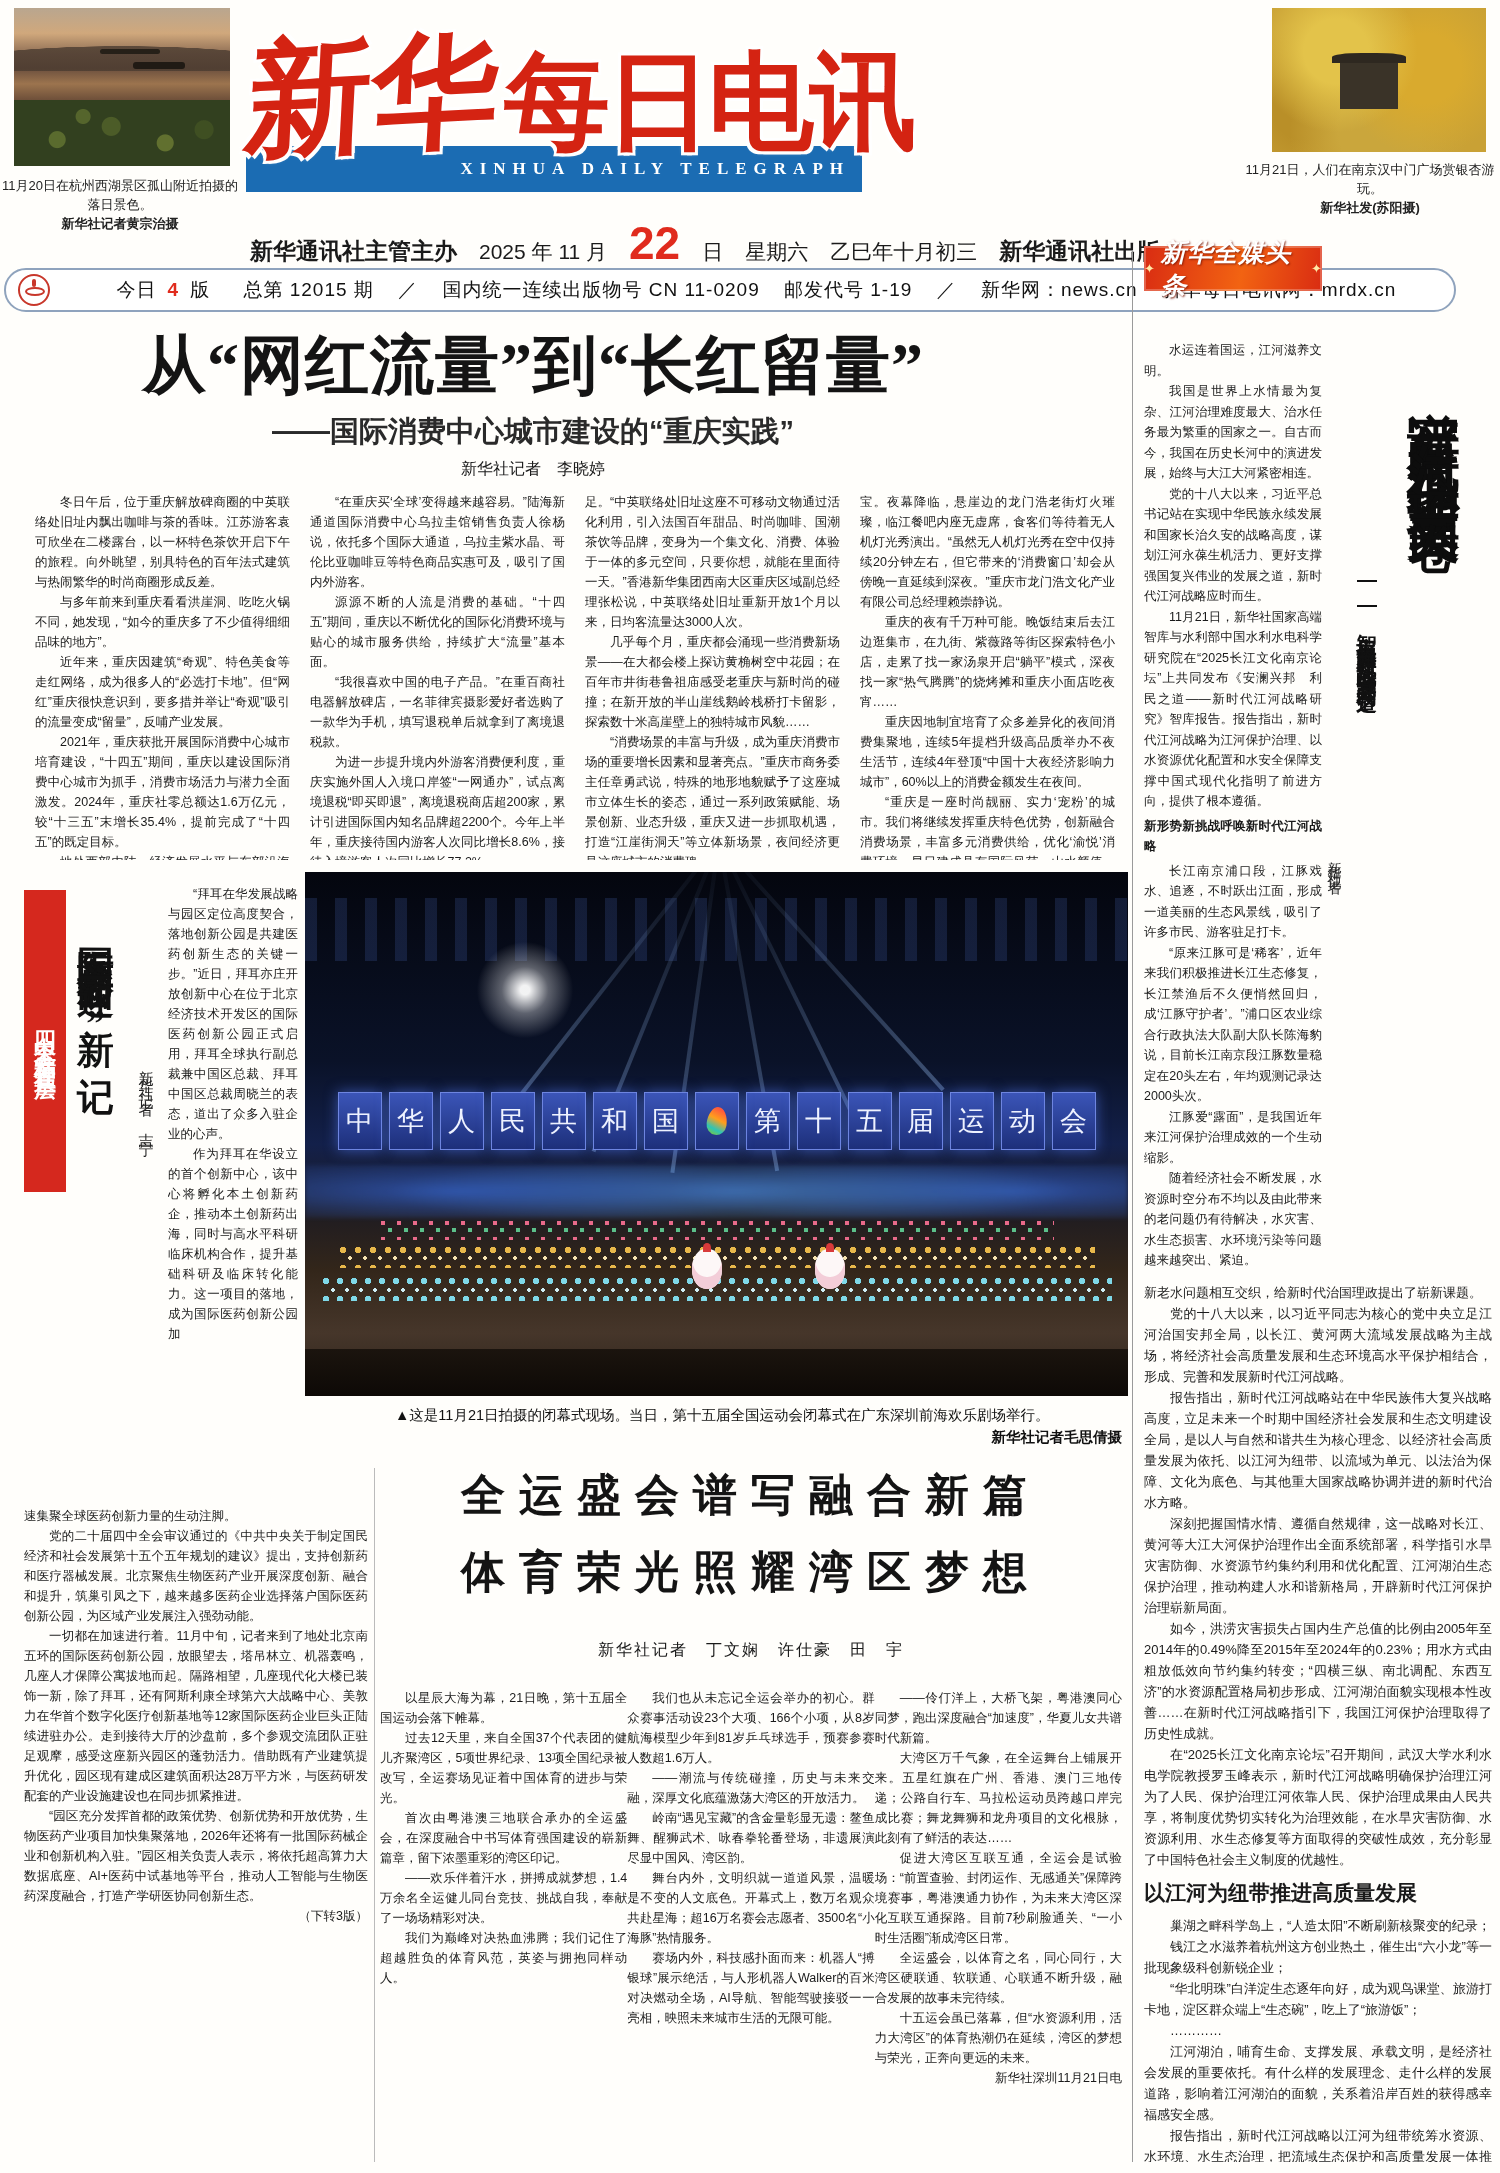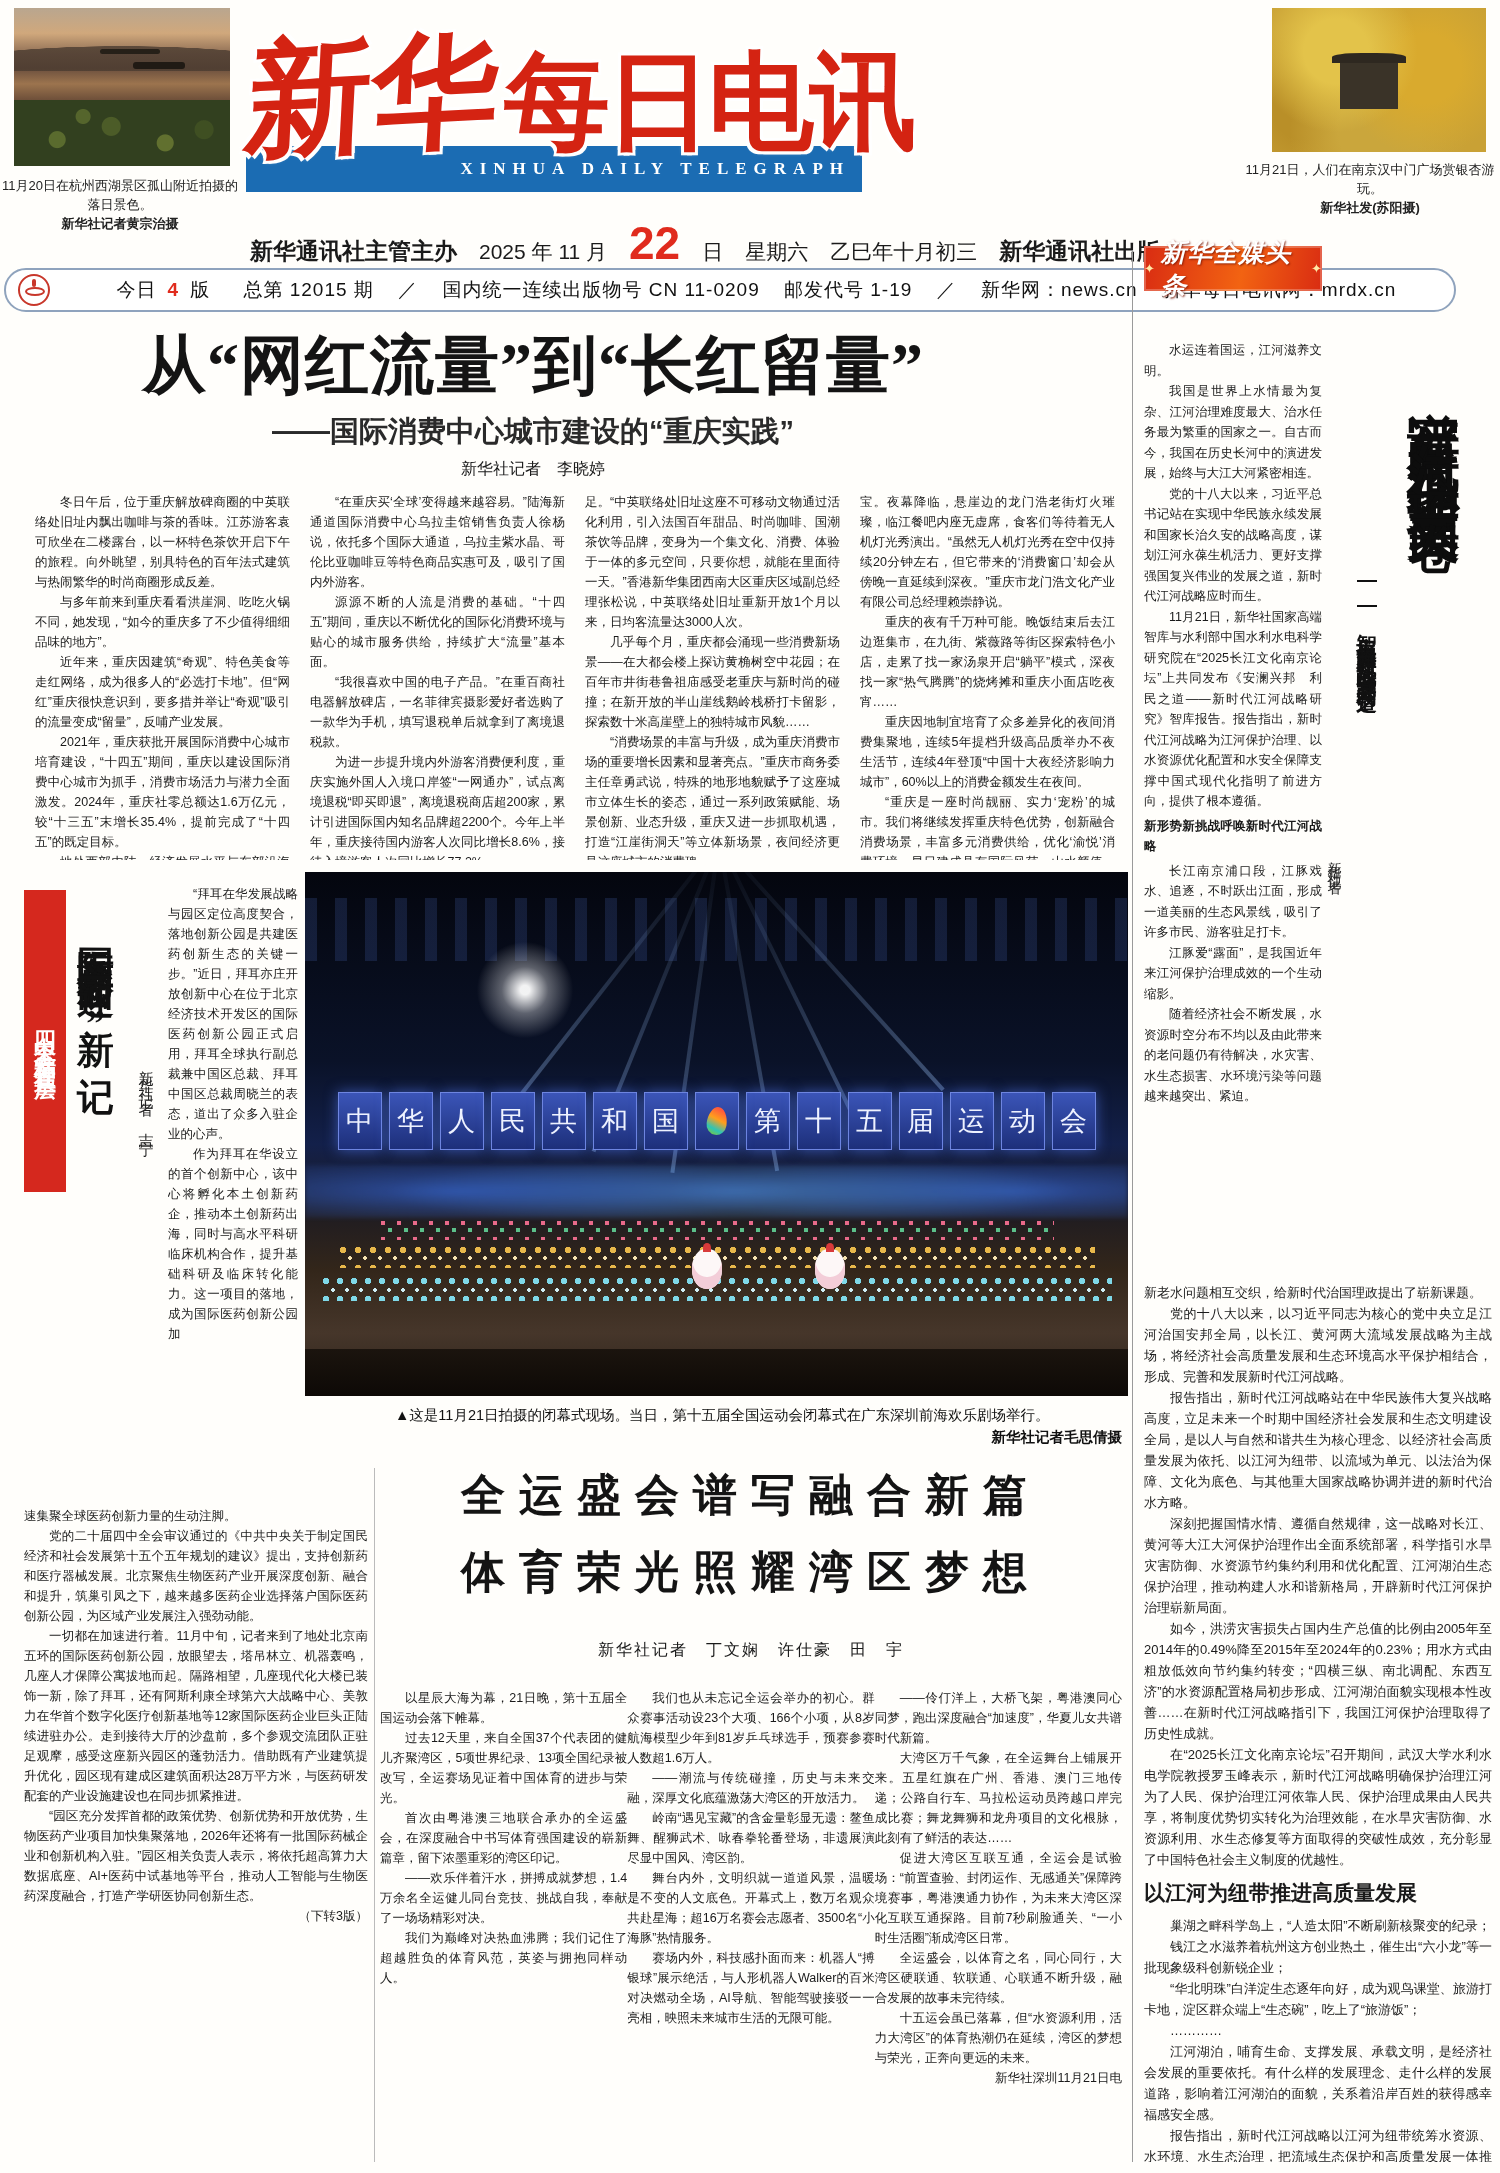--- a/index.html
+++ b/index.html
@@ -317,20 +317,21 @@
     <span class="bt">新华全媒头条</span>
     <span class="star">✦</span>
   </div>
   <div class="abs r-narrow body-text">
       <p>水运连着国运，江河滋养文明。</p>
       <p>我国是世界上水情最为复杂、江河治理难度最大、治水任务最为繁重的国家之一。自古而今，我国在历史长河中的演进发展，始终与大江大河紧密相连。</p>
       <p>党的十八大以来，习近平总书记站在实现中华民族永续发展和国家长治久安的战略高度，谋划江河永葆生机活力、更好支撑强国复兴伟业的发展之道，新时代江河战略应时而生。</p>
       <p>11月21日，新华社国家高端智库与水利部中国水利水电科学研究院在“2025长江文化南京论坛”上共同发布《安澜兴邦　利民之道——新时代江河战略研究》智库报告。报告指出，新时代江河战略为江河保护治理、以水资源优化配置和水安全保障支撑中国式现代化指明了前进方向，提供了根本遵循。</p>
       <p class="bh">新形势新挑战呼唤新时代江河战略</p>
       <p>长江南京浦口段，江豚戏水、追逐，不时跃出江面，形成一道美丽的生态风景线，吸引了许多市民、游客驻足打卡。</p>
+      <p>“原来江豚可是‘稀客’，近年来我们积极推进长江生态修复，长江禁渔后不久便悄然回归，成‘江豚守护者’。”浦口区农业综合行政执法大队副大队长陈海豹说，目前长江南京段江豚数量稳定在20头左右，年均观测记录达2000头次。</p>
       <p>江豚爱“露面”，是我国近年来江河保护治理成效的一个生动缩影。</p>
       <p>随着经济社会不断发展，水资源时空分布不均以及由此带来的老问题仍有待解决，水灾害、水生态损害、水环境污染等问题越来越突出、紧迫。</p>
     </div>
   <div class="abs r-byline">新华社记者</div>
   <div class="abs r-sub">——智库报告阐释新时代江河战略安澜兴邦利民之道</div>
   <div class="abs r-title">谱写新时代江河保护治理大美画卷</div>
   <div class="abs r-wide body-text">
       <p class="cont">新老水问题相互交织，给新时代治国理政提出了崭新课题。</p>
       <p>党的十八大以来，以习近平同志为核心的党中央立足江河治国安邦全局，以长江、黄河两大流域发展战略为主战场，将经济社会高质量发展和生态环境高水平保护相结合，形成、完善和发展新时代江河战略。</p>
       <p>报告指出，新时代江河战略站在中华民族伟大复兴战略高度，立足未来一个时期中国经济社会发展和生态文明建设全局，是以人与自然和谐共生为核心理念、以经济社会高质量发展为依托、以江河为纽带、以流域为单元、以法治为保障、文化为底色、与其他重大国家战略协调并进的新时代治水方略。</p>

